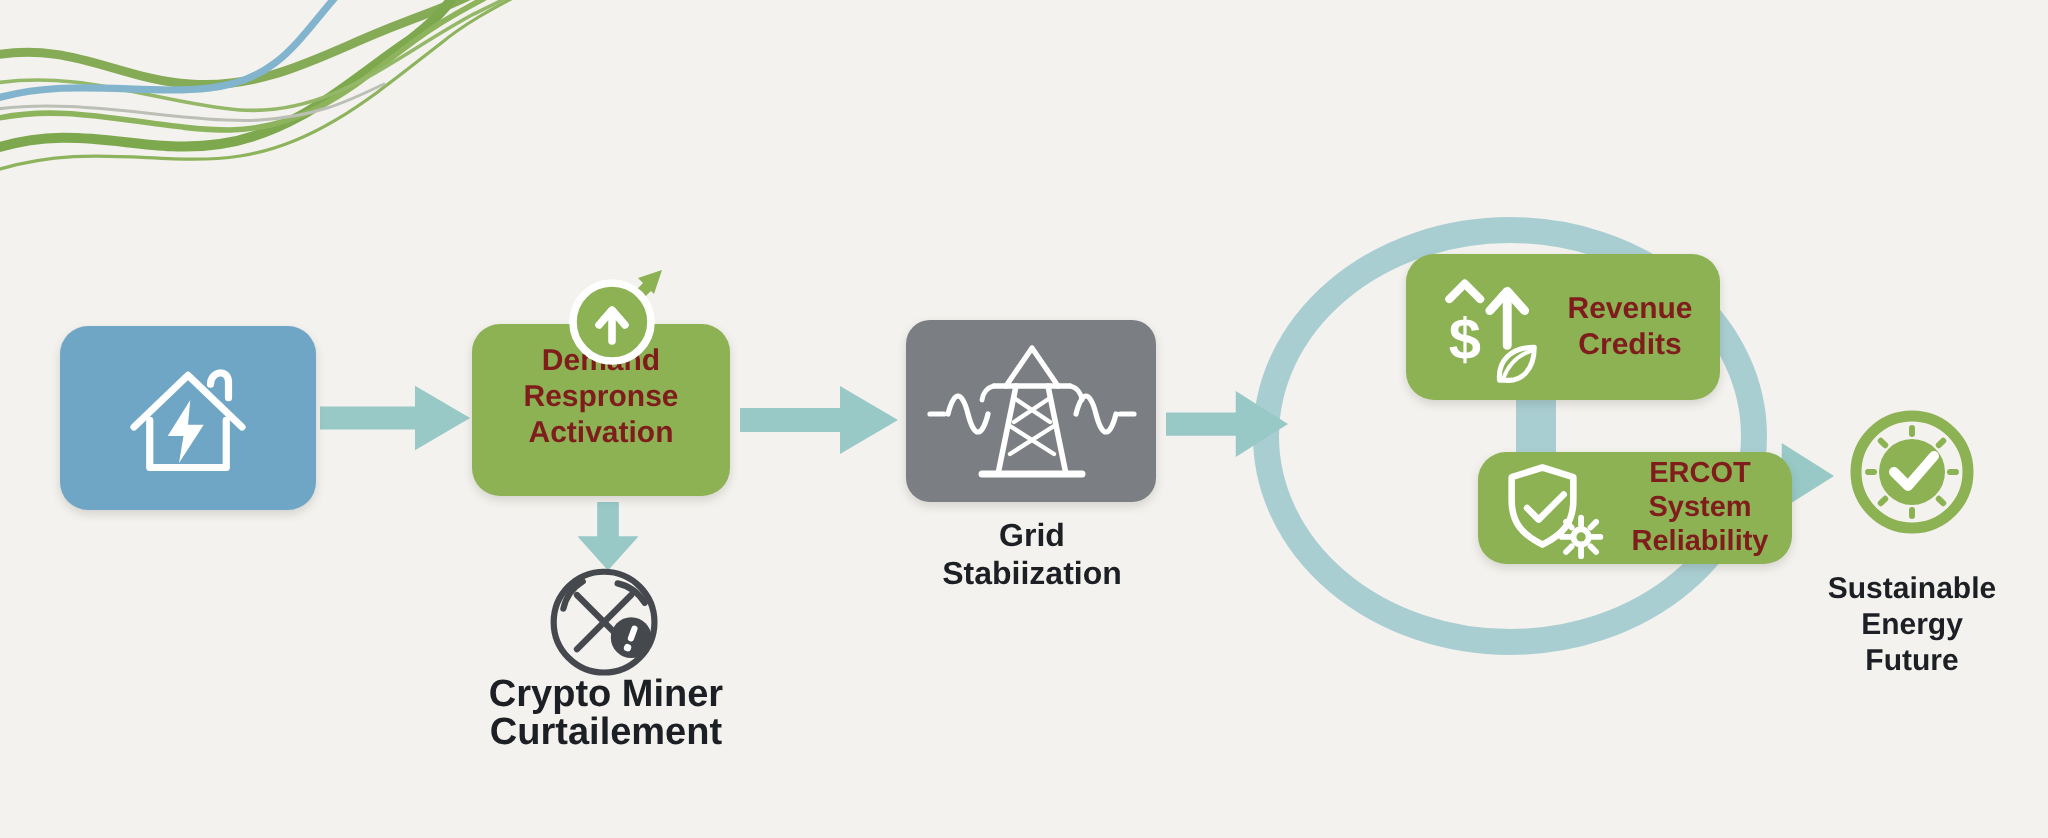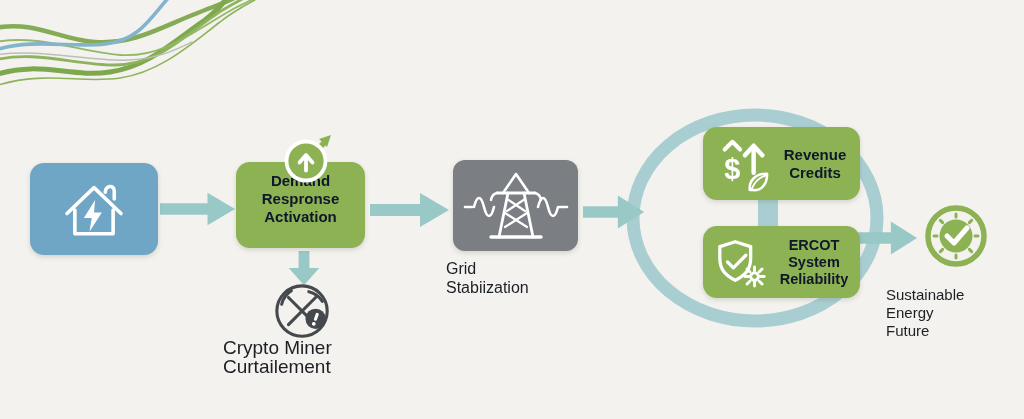--- a/index.html
+++ b/index.html
@@ -5,22 +5,22 @@
   * { margin:0; padding:0; box-sizing:border-box; }
   html,body { width:1024px; height:419px; overflow:hidden; }
   body { font-family:"Liberation Sans", sans-serif; background:var(--bg,#f3f2ee); }
   .stage { position:relative; width:1024px; height:419px; background:var(--bg,#f3f2ee); }
   .abs { position:absolute; }
   .box { position:absolute; border-radius:14px; box-shadow:0 2px 5px rgba(70,70,60,.18); display:flex; align-items:center; justify-content:center; }
   .box.blue { background:var(--blue); }
   .box.green { background:var(--green); }
   .box.gray { background:var(--gray); border-radius:12px; }
   .label { white-space:pre-line; text-align:center; font-weight:700; }
-  .label.white { color:#0f172a; }
-  .caption { position:absolute; white-space:pre-line; text-align:left; font-weight:400; color:var(--dark); }
+  .label.white { color:#7f1d1d; }
+  .caption { position:absolute; white-space:pre-line; text-align:center; font-weight:700; color:var(--dark); }
   .rowbox { justify-content:flex-start; padding-left:12px; gap:7px; }
   .rowbox .label { flex:1; padding-right:8px; }
   svg { display:block; }
   .connector { position:absolute; background:var(--ring); }
 </style>
 </head>
 <body>
 
 <div class="stage">
 
@@ -114,21 +114,21 @@
       <text x="18" y="45" text-anchor="middle" font-size="30" font-weight="bold" fill="#fff" stroke="none" font-family="Liberation Sans, sans-serif">$</text>
       <line x1="40" y1="38" x2="40" y2="12" stroke="#fff" stroke-width="4.6"></line>
       <path d="M31,20 L40,10 L49,20" stroke="#fff" stroke-width="4.6"></path>
       <path d="M36,56 c-1,-10 6,-17 18,-17 c0,12 -7,18 -15,17 Z" stroke="#fff" stroke-width="2.6"></path>
       <path d="M38,55 c3,-8 8,-12 14,-14" stroke="#fff" stroke-width="2"></path>
     </svg>
     <div class="label white" style="font-size:15px;line-height:18px">Revenue
 Credits</div>
   </div>
 
-  <div class="box green rowbox" style="left:703px;top:226px;width:157px;height:72px">
+  <div class="box green rowbox" style="left:739px;top:226px;width:157px;height:56px">
     <svg width="54" height="52" viewBox="0 0 56 52" fill="none" stroke-linecap="round" stroke-linejoin="round">
       <path d="M21,5 l16,5 v12 c0,12 -6,18 -16,23 c-10,-5 -16,-11 -16,-23 V10 Z" stroke="#fff" stroke-width="3.4"></path>
       <path d="M13,26 l6,6 L32,19" stroke="#fff" stroke-width="3.4"></path>
       <g stroke="#fff" stroke-width="3">
         <line x1="47" y1="41" x2="51" y2="41"></line>
           <line x1="45.9" y1="45.9" x2="48.8" y2="48.8"></line>
         <line x1="41" y1="47" x2="41" y2="51"></line>
           <line x1="36.1" y1="45.9" x2="33.2" y2="48.8"></line>
         <line x1="35" y1="41" x2="31" y2="41"></line>
           <line x1="36.1" y1="36.1" x2="33.2" y2="33.2"></line>

